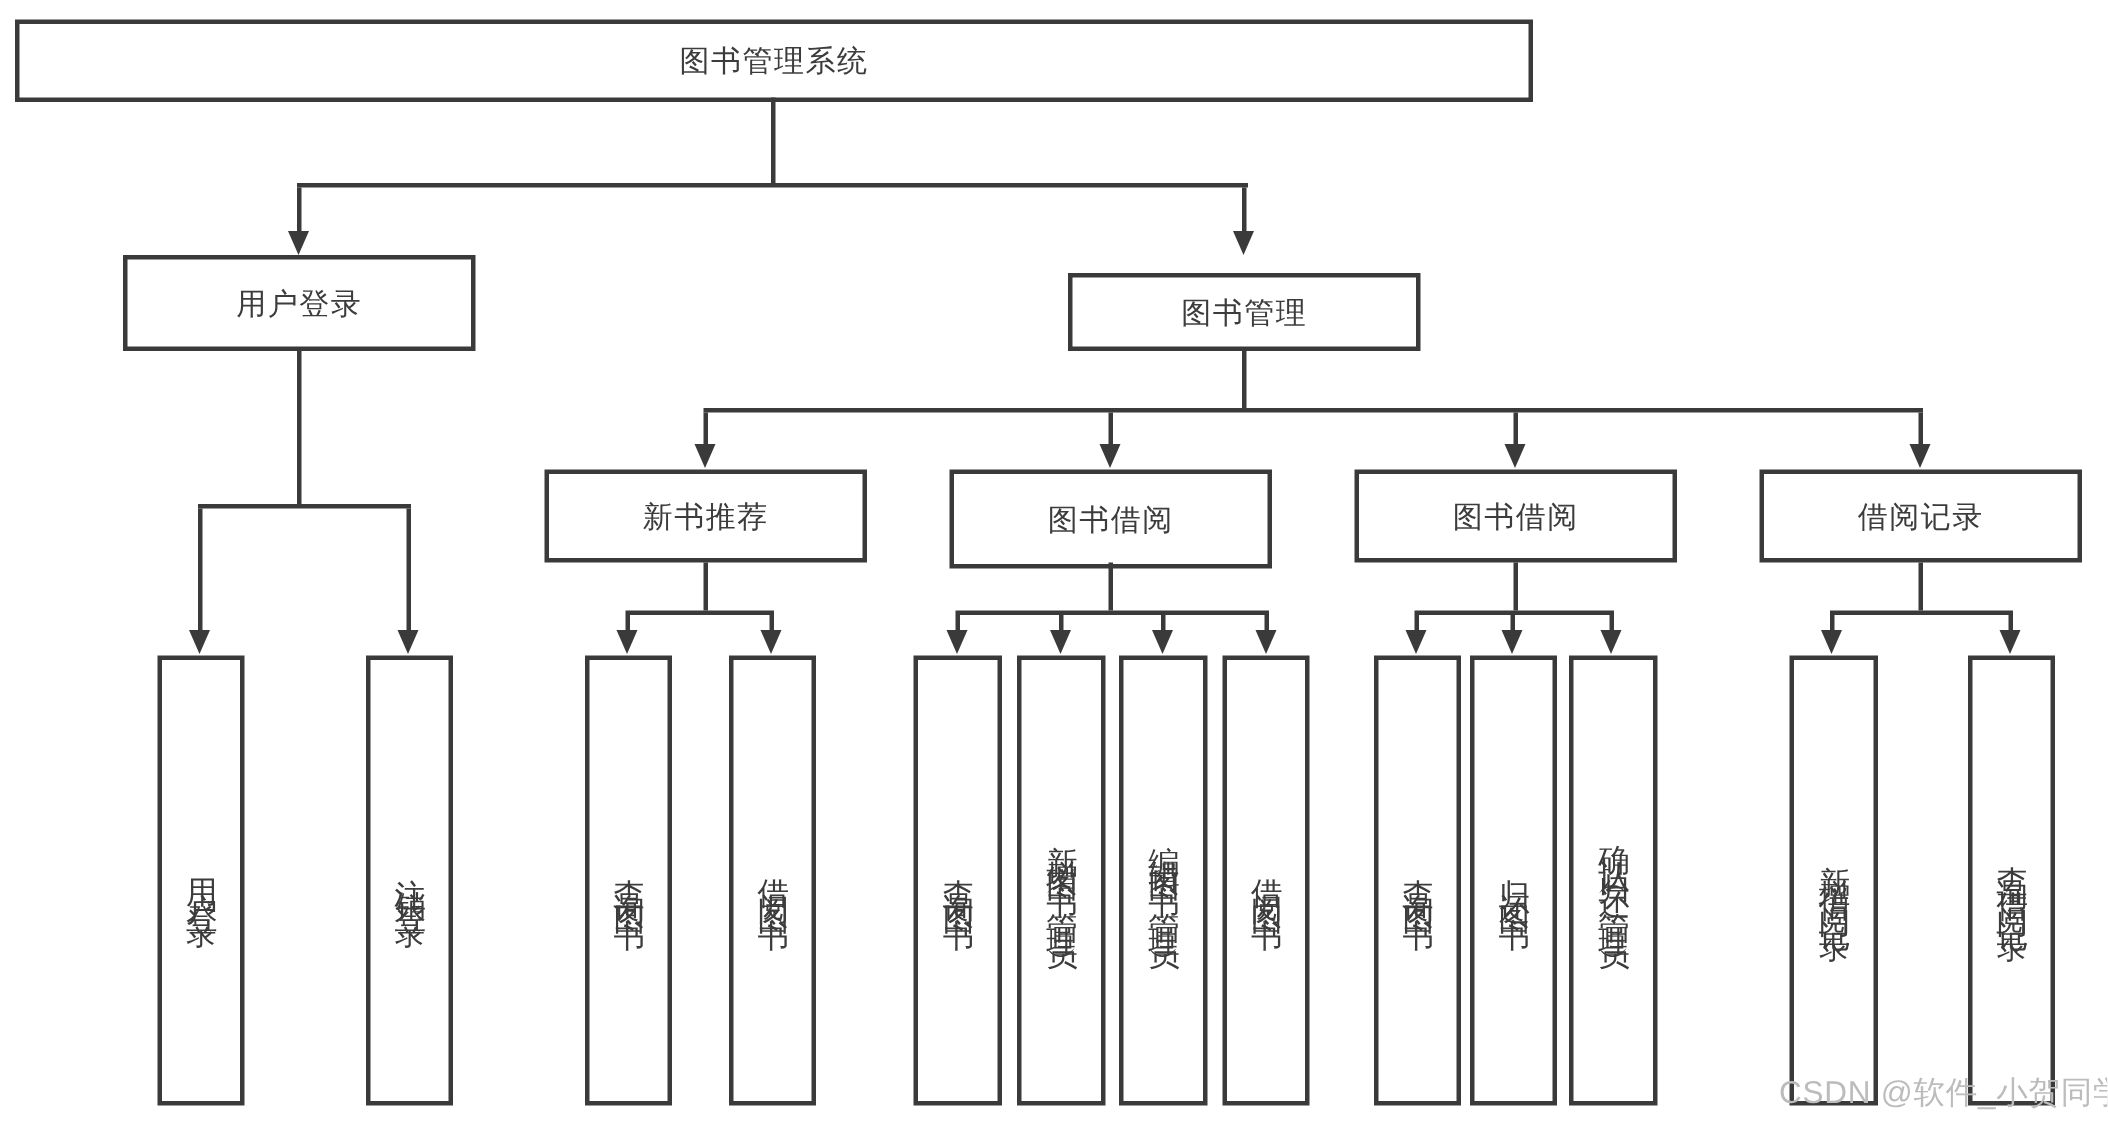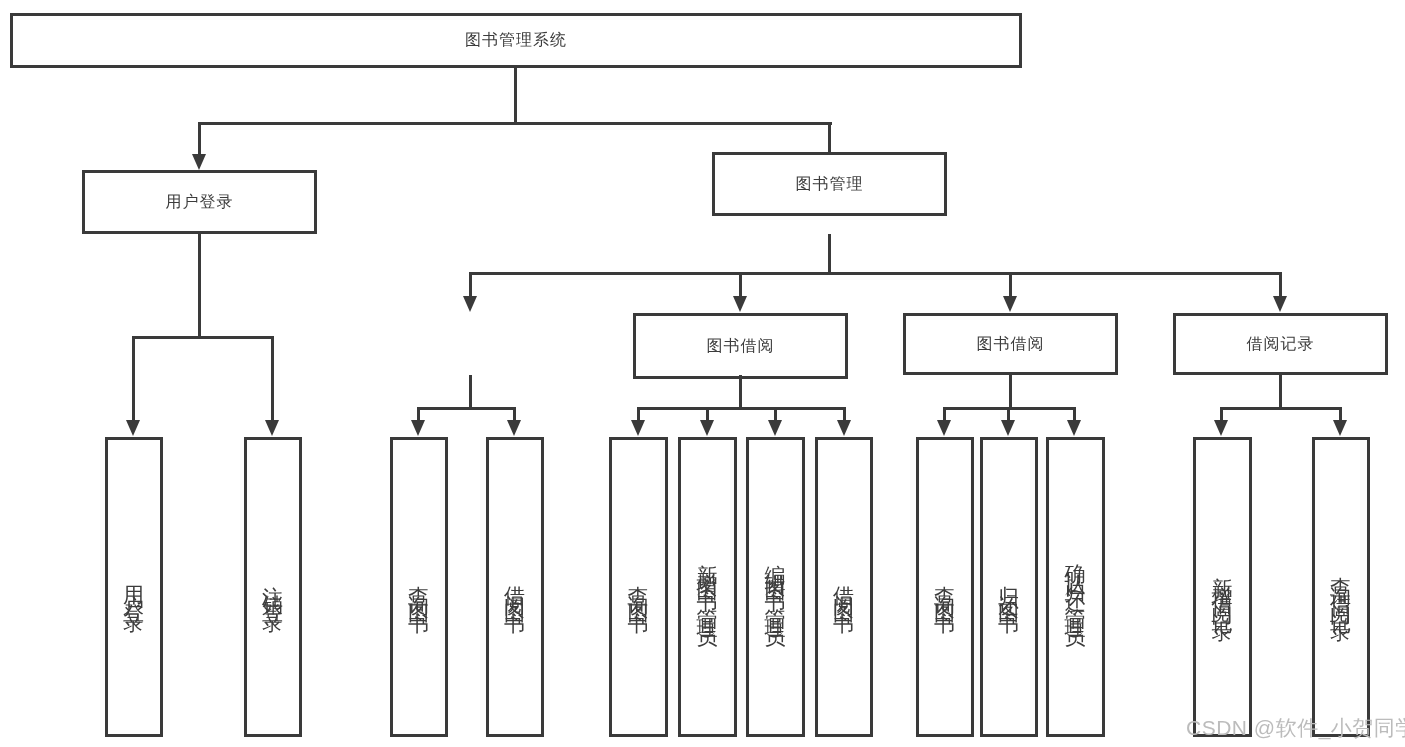--- a/index.html
+++ b/index.html
@@ -20,21 +20,21 @@
   .box{
     position:absolute;
     box-sizing:border-box;
     background:#fff;
     border:3px solid var(--line);
     display:flex;
     align-items:center;
     justify-content:center;
   }
   .box span{
-    font-size:16px;
+    font-size:20px;
     letter-spacing:1px;
     color:var(--text);
     white-space:nowrap;
   }
   .leaf span{
     writing-mode:vertical-rl;
     text-orientation:mixed;
     font-size:21px;
     letter-spacing:9px;
     line-height:1;
@@ -75,21 +75,21 @@
   <div class="vline" style="left:514px;top:65px;height:57px"></div>
   <div class="hline" style="left:198px;top:122px;width:634px"></div>
   <div class="vline" style="left:198px;top:125px;height:32px"></div>
   <div class="arrow" style="left:192px;top:154px"></div>
   <div class="vline" style="left:828px;top:125px;height:32px"></div>
   <div class="arrow" style="left:822px;top:154px"></div>
 
   <div class="box" style="left:82px;top:170px;width:235px;height:64px">
     <span>用户登录</span>
   </div>
-  <div class="box" style="left:712px;top:152px;width:235px;height:64px">
+  <div class="box" style="left:712px;top:182px;width:235px;height:52px">
     <span>图书管理</span>
   </div>
 
   <div class="vline" style="left:198px;top:234px;height:102px"></div>
   <div class="hline" style="left:132px;top:336px;width:142px"></div>
   <div class="vline" style="left:132px;top:339px;height:84px"></div>
   <div class="arrow" style="left:126px;top:420px"></div>
   <div class="vline" style="left:271px;top:339px;height:84px"></div>
   <div class="arrow" style="left:265px;top:420px"></div>
 
@@ -97,20 +97,23 @@
   <div class="hline" style="left:469px;top:272px;width:813px"></div>
   <div class="vline" style="left:469px;top:275px;height:22px"></div>
   <div class="arrow" style="left:463px;top:296px"></div>
   <div class="vline" style="left:739px;top:275px;height:22px"></div>
   <div class="arrow" style="left:733px;top:296px"></div>
   <div class="vline" style="left:1009px;top:275px;height:22px"></div>
   <div class="arrow" style="left:1003px;top:296px"></div>
   <div class="vline" style="left:1279px;top:275px;height:22px"></div>
   <div class="arrow" style="left:1273px;top:296px"></div>
 
+  <div class="box" style="left:363px;top:313px;width:215px;height:62px">
+    <span>新书推荐</span>
+  </div>
   <div class="box" style="left:633px;top:313px;width:215px;height:66px">
     <span>图书借阅</span>
   </div>
   <div class="box" style="left:903px;top:313px;width:215px;height:62px">
     <span>图书借阅</span>
   </div>
   <div class="box" style="left:1173px;top:313px;width:215px;height:62px">
     <span>借阅记录</span>
   </div>
 

